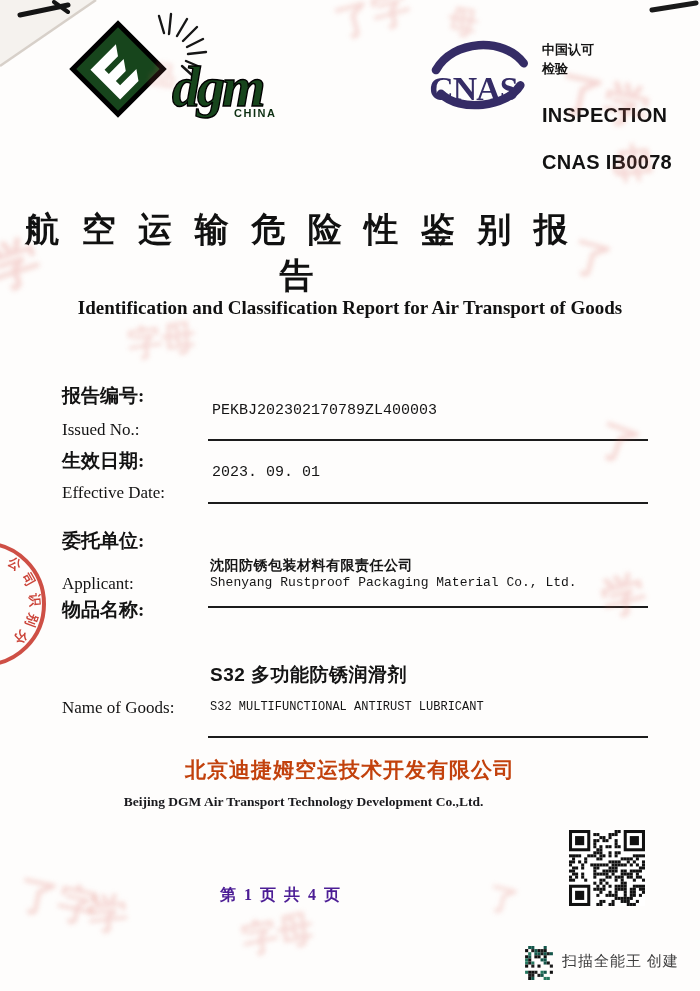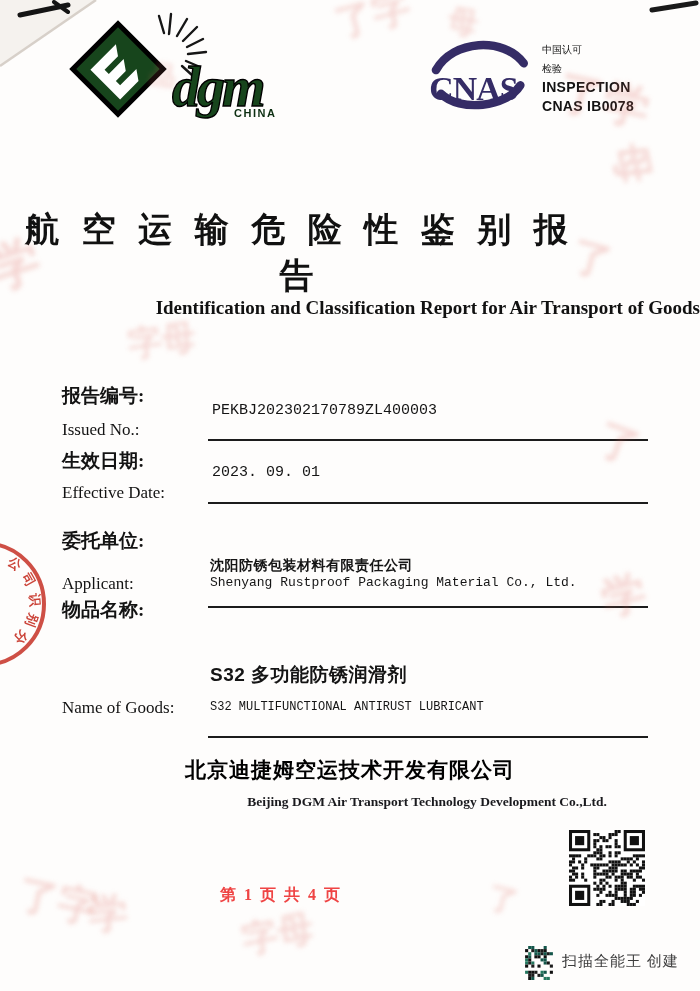--- a/index.html
+++ b/index.html
@@ -7,27 +7,27 @@
         font-family:"Liberation Serif","DejaVu Serif",serif;color:#161616;}
 
   .abs{position:absolute;}
 
   
   #dgm-logo{left:66px;top:12px;width:240px;height:110px;}
   #cnas-block{left:424px;top:34px;width:270px;height:90px;}
   #cnas-logo{position:absolute;left:0;top:4px;width:110px;height:76px;}
   #cnas-text{position:absolute;left:118px;top:6px;line-height:19px;
              font-family:"Liberation Sans","DejaVu Sans",sans-serif;color:#121212;}
-  #cnas-text .cn{font-size:10px;font-weight:400;}
-  #cnas-text .en{font-size:14px;font-weight:700;letter-spacing:.3px;}
+  #cnas-text .cn{font-size:13px;font-weight:700;}
+  #cnas-text .en{font-size:20px;font-weight:700;letter-spacing:.3px;margin-top:28px;}
 
   
   #title-cn{left:0;top:207px;width:600px;text-align:center;font-size:34px;font-weight:700;
             letter-spacing:7px;color:#111;}
-  #title-en{left:0;top:297px;width:700px;text-align:right;font-size:19px;font-weight:700;color:#111;}
+  #title-en{left:0;top:297px;width:700px;text-align:center;font-size:19px;font-weight:700;color:#111;}
 
   
   .label-cn{left:62px;font-size:19px;font-weight:700;color:#131313;}
   .label-en{left:62px;font-size:17px;color:#131313;}
   .val-mono{font-family:"Liberation Mono","DejaVu Sans Mono",monospace;color:#151515;}
   .val-cjk{font-family:"Liberation Sans","DejaVu Sans",sans-serif;font-weight:700;color:#151515;margin-top:28px;}
   .rule{height:2px;background:#1c1c1c;left:208px;width:440px;}
 
   #lbl-issued-cn{top:383px;}   #lbl-issued-en{top:420px;}
   #val-issued{left:212px;top:402px;font-size:15px;}
@@ -42,24 +42,24 @@
   #rule-3{top:606px;}
 
   #lbl-goods-cn{top:597px;}
   #val-goods-cn{left:210px;top:634px;font-size:19px;letter-spacing:.5px;}
   #lbl-goods-en{top:698px;}
   #val-goods-en{left:210px;top:700px;font-size:12px;}
   #rule-4{top:736px;}
 
   
   #company-cn{left:0;top:756px;width:700px;text-align:center;font-size:21px;font-weight:600;
-              letter-spacing:1px;color:#000000;}
-  #company-en{left:0;top:794px;width:607px;text-align:right;font-size:13.5px;font-weight:700;color:#1a1a1e;}
+              letter-spacing:1px;color:#c2410c;}
+  #company-en{left:0;top:794px;width:607px;text-align:center;font-size:13.5px;font-weight:700;color:#1a1a1e;}
   #page-info{left:0;top:885px;width:562px;text-align:center;font-size:16px;font-weight:600;
-             letter-spacing:2px;color:#ef4444;}
+             letter-spacing:2px;color:#4c1d95;}
 
   #qr-code{left:569px;top:829px;width:76px;height:78px;}
 
   #scanner-mark{left:524px;top:944px;width:176px;height:40px;}
   #scanner-logo{position:absolute;left:0;top:2px;width:30px;height:34px;}
   #scanner-text{position:absolute;left:38px;top:8px;font-size:15px;color:#3c3c3c;
                 font-family:"Liberation Serif","DejaVu Serif",serif;letter-spacing:1px;}
 
   
   #corner-fold{left:0;top:0;width:120px;height:80px;pointer-events:none;}

